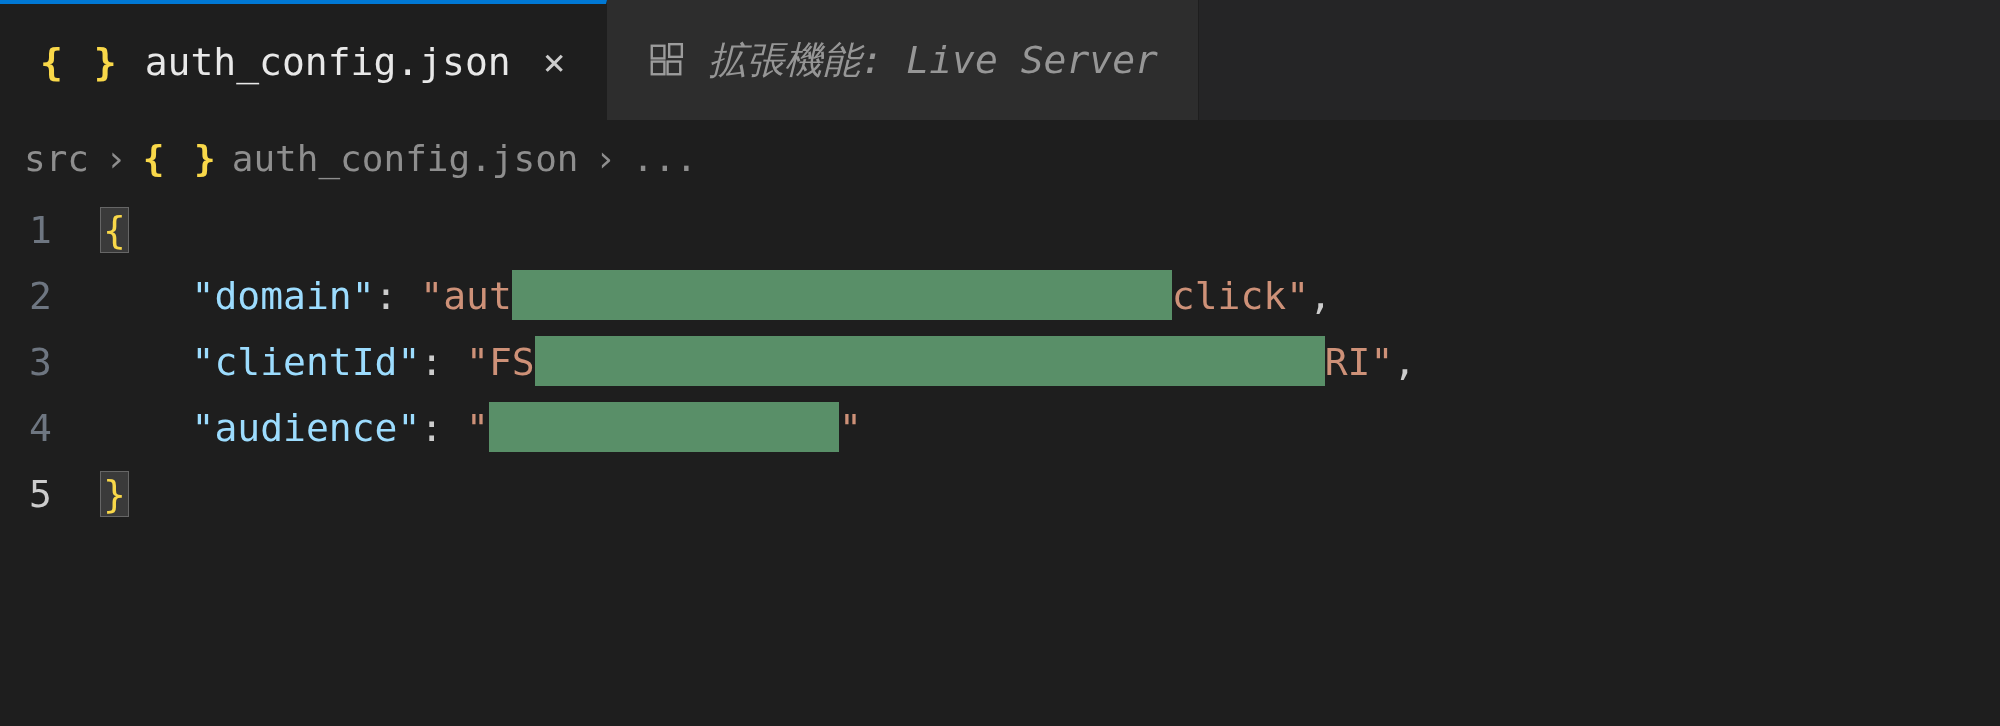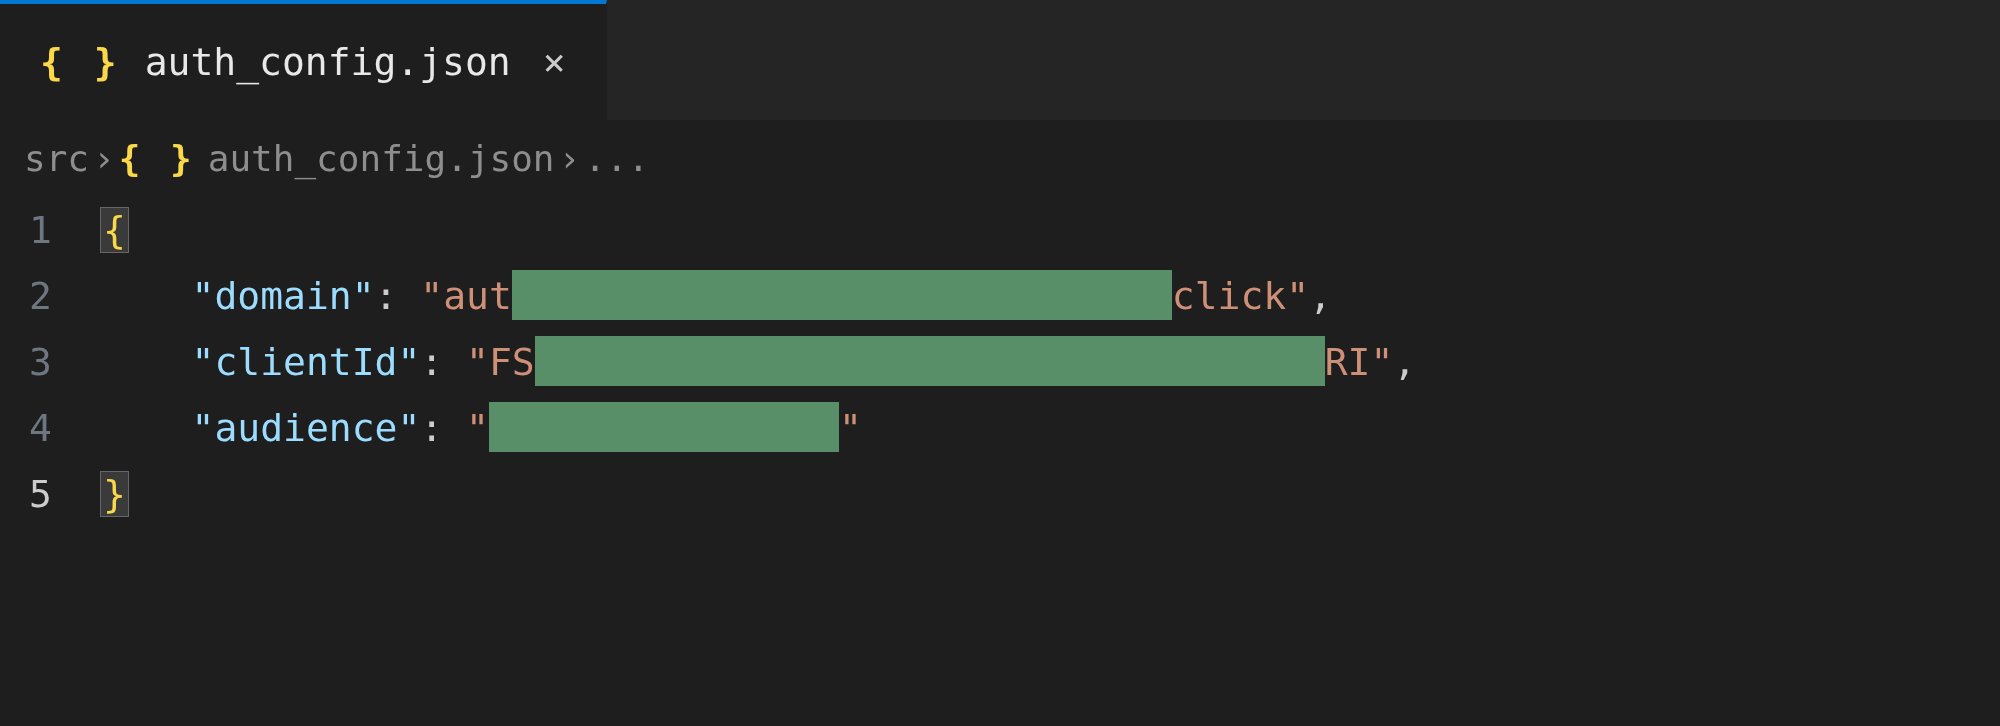--- a/index.html
+++ b/index.html
@@ -81,21 +81,21 @@
       margin-left: 8px;
       cursor: pointer;
       line-height: 1;
     }
     .breadcrumb {
       display: flex;
       align-items: center;
       padding: 18px 24px;
       font-size: 36px;
       color: #8e8e8e;
-      gap: 4px;
+      gap: 16px;
     }
     .breadcrumb-sep {
       color: #8e8e8e;
     }
     .breadcrumb-item {
       color: #8e8e8e;
       display: flex;
       align-items: center;
       gap: 12px;
     }
@@ -161,20 +161,31 @@
     }
   </style>
 </head>
 <body>
 
 <div class="tab-bar">
   <div class="tab active">
     <span class="tab-icon json-icon">{ }</span>
     <span class="tab-label">auth_config.json</span>
     <span class="tab-close">×</span>
+  </div>
+  <div class="tab">
+    <span class="tab-icon ext-icon">
+      <svg width="38" height="38" viewBox="0 0 24 24" fill="none" stroke="currentColor" stroke-width="1.5">
+        <rect x="3" y="3" width="8" height="8"></rect>
+        <rect x="3" y="13" width="8" height="8"></rect>
+        <rect x="13" y="13" width="8" height="8"></rect>
+        <rect x="14" y="2" width="8" height="8"></rect>
+      </svg>
+    </span>
+    <span class="tab-label">拡張機能: Live Server</span>
   </div>
 </div>
 
 <div class="breadcrumb">
   <span class="breadcrumb-item">src</span>
   <span class="breadcrumb-sep">›</span>
   <span class="breadcrumb-item">
     <span class="breadcrumb-icon json-icon">{ }</span>
     <span>auth_config.json</span>
   </span>

